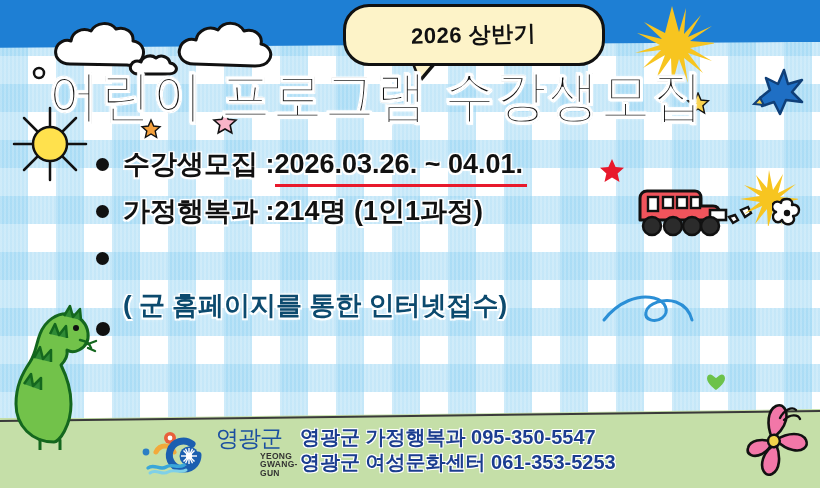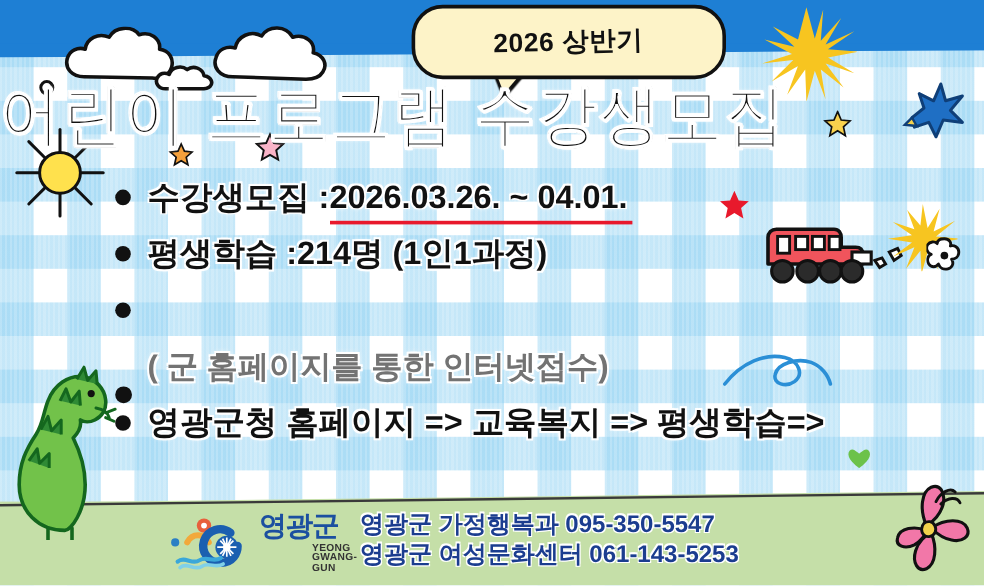--- a/index.html
+++ b/index.html
@@ -62,21 +62,21 @@
     transform:rotate(-1.5deg);
   }
   .bubble-tail{
     position:absolute;left:410px;top:52px;width:0;height:0;z-index:5;
     border-left:10px solid transparent;border-right:22px solid transparent;
     border-top:26px solid #fdf3c8;
     filter:drop-shadow(0 2px 0 #111) drop-shadow(-2px 0 0 #111) drop-shadow(2px 1px 0 #111);
   }
   
   .title{
-    position:absolute;left:0;top:63px;width:820px;
+    position:absolute;left:0;top:63px;width:753px;text-align:center;
     z-index:5;
   }
   .title-text{
     display:inline-block;
     font-size:50px;font-weight:900;color:#111;
     letter-spacing:2px;
     -webkit-text-stroke:1px #fff;
     text-shadow:0 0 3px #fff,1px 1px 0 #fff,-1px -1px 0 #fff;
     transform:scaleY(1.12);
   }
@@ -87,35 +87,35 @@
     width:13px;height:13px;border-radius:50%;background:#111;
     margin-right:14px;flex:0 0 auto;
   }
   .ltext{
     font-size:27px;font-weight:800;color:#111;
     text-shadow:-1.5px -1.5px 0 #fff,1.5px -1.5px 0 #fff,-1.5px 1.5px 0 #fff,1.5px 1.5px 0 #fff,0 0 4px #fff;
     white-space:nowrap;
   }
   .ltext.sub{margin-left:27px;}
   .ltext.red{
-    color:#737373;font-size:26px;
+    color:#0c4a6e;font-size:26px;
     text-shadow:-1.5px -1.5px 0 #fff,1.5px -1.5px 0 #fff,-1.5px 1.5px 0 #fff,1.5px 1.5px 0 #fff,0 0 5px #fff;
   }
   .date-wrap{position:relative;display:inline-block;}
   .date-underline{
     position:absolute;left:0;right:-4px;bottom:-7px;height:3px;background:#e8192c;
   }
   
   .logo{
     position:absolute;left:140px;bottom:8px;width:160px;height:56px;z-index:6;
     display:flex;align-items:center;
   }
   .logo-mark{width:74px;height:52px;flex:0 0 auto;}
   .logo-txt{margin-left:2px;line-height:1;}
-  .logo-kr{font-size:23px;font-weight:700;color:#1b4fa0;letter-spacing:-1px;}
+  .logo-kr{font-size:23px;font-weight:400;color:#1b4fa0;letter-spacing:-1px;}
   .logo-en{font-size:8.5px;font-weight:700;color:#333;letter-spacing:.3px;margin-top:2px;margin-left:44px;}
   .contact{
     position:absolute;left:300px;bottom:12px;z-index:6;line-height:1.28;
   }
   .contact-line{
     font-size:20px;font-weight:800;color:#1b3d8f;white-space:nowrap;
     text-shadow:-1px -1px 0 #fff,1px -1px 0 #fff,-1px 1px 0 #fff,1px 1px 0 #fff;
   }
   
   .doodle{position:absolute;z-index:3;}
@@ -272,36 +272,32 @@
       <span class="dot"></span>
       <span class="ltext">수강생모집  :  </span>
       <span class="date-wrap">
         <span class="ltext">2026.03.26. ~ 04.01.</span>
         <span class="date-underline"></span>
       </span>
     </div>
 
     <div class="line">
       <span class="dot"></span>
-      <span class="ltext">평생학습  :  </span>
+      <span class="ltext">가정행복과  :  </span>
       <span class="ltext">214명 (1인1과정)</span>
     </div>
 
     <div class="line">
       <span class="dot"></span>
     </div>
 
     <div class="line">
       <span class="ltext red sub">( 군 홈페이지를 통한 인터넷접수)</span>
     </div>
 
-    <div class="line">
-      <span class="dot"></span>
-      <span class="ltext">영광군청  홈페이지 =&gt;  교육복지 =&gt;  평생학습=&gt;</span>
-    </div>
 
 
   </div>
 
   <div class="ground">
     <div class="ridge"></div>
     <svg class="ridge-line" viewBox="0 0 820 16" preserveAspectRatio="none">
       <path d="M0 12 L820 2" stroke="#3a3a3a" stroke-width="2" fill="none"></path>
     </svg>
   </div>
@@ -327,16 +323,16 @@
       <path d="M10 47c6-5 12 3 18-1s12 2 18-2" fill="none" stroke="#7fd0e8" stroke-width="3" stroke-linecap="round"></path>
     </svg>
     <div class="logo-txt">
       <div class="logo-kr">영광군</div>
       <div class="logo-en">YEONG GWANG-GUN</div>
     </div>
   </div>
 
   <div class="contact">
     <div class="contact-line">영광군 가정행복과    095-350-5547</div>
-    <div class="contact-line">영광군 여성문화센터 061-143-5253</div>
+    <div class="contact-line">영광군 여성문화센터 061-353-5253</div>
   </div>
 
 </div>
 
 </body></html>

